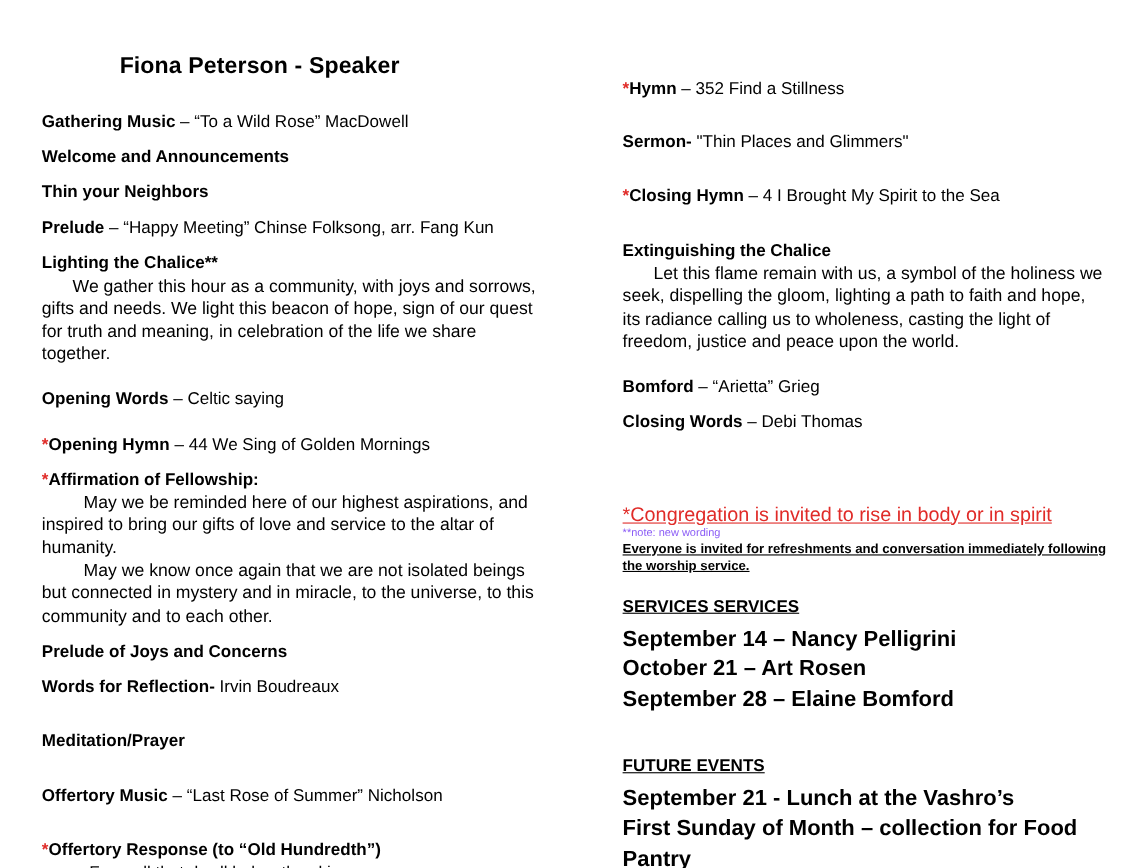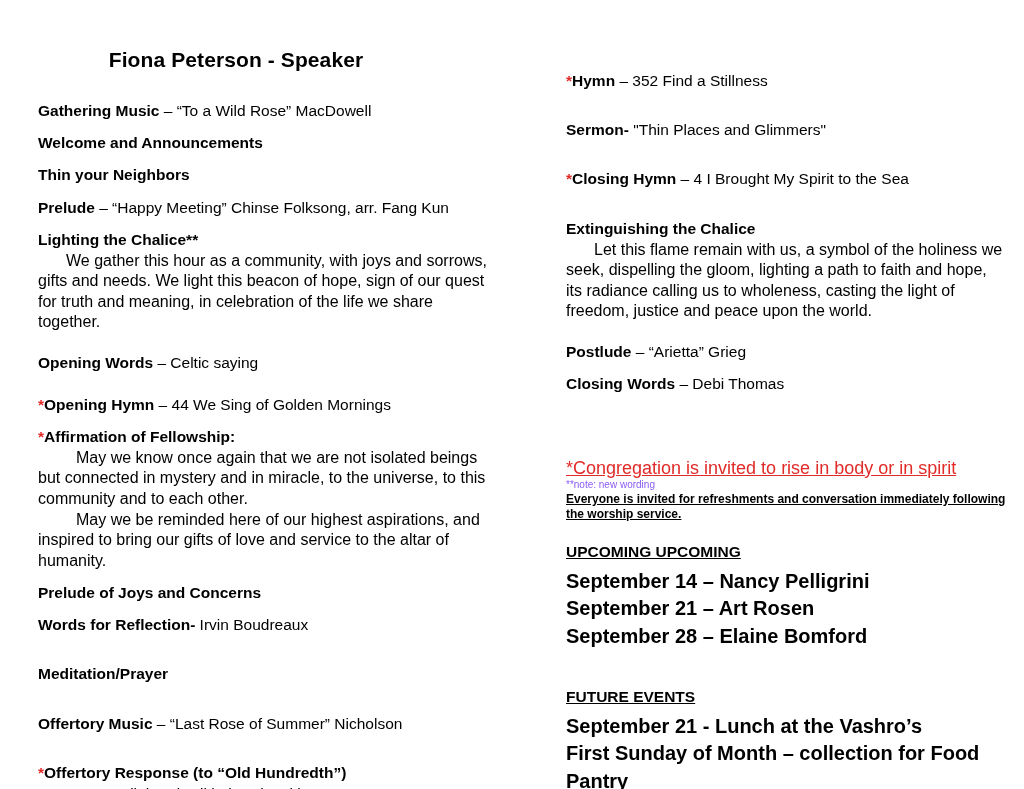--- a/index.html
+++ b/index.html
@@ -152,22 +152,22 @@
 
     <div class="gap-s"></div>
 
     <div class="item">
       <span class="star">*</span><span class="lbl">Opening Hymn</span><span class="val"> – 44  We Sing of Golden Mornings</span>
     </div>
 
     <div class="item">
       <span class="star">*</span><span class="lbl">Affirmation of Fellowship:</span>
     </div>
+    <div class="para hang">May we be reminded here of our highest aspirations, and inspired to bring our gifts of love and service to the altar of humanity.</div>
     <div class="para hang">May we know once again that we are not isolated beings but connected in mystery and in miracle, to the universe, to this community and to each other.</div>
-    <div class="para hang">May we be reminded here of our highest aspirations, and inspired to bring our gifts of love and service to the altar of humanity.</div>
 
     <div class="item">
       <span class="lbl">Prelude of Joys and Concerns</span>
     </div>
 
     <div class="item">
       <span class="lbl">Words for Reflection-</span><span class="val">  Irvin Boudreaux</span>
     </div>
 
     <div class="gap-m"></div>
@@ -217,39 +217,39 @@
     <div class="gap-m"></div>
 
     <div class="item">
       <span class="lbl">Extinguishing the Chalice</span>
     </div>
     <div class="para">Let this flame remain with us, a symbol of the holiness we seek, dispelling the gloom, lighting a path to faith and hope, its radiance calling us to wholeness, casting the light of freedom, justice and peace upon the world.</div>
 
     <div class="gap-s"></div>
 
     <div class="item">
-      <span class="lbl">Postlude</span><span class="val"> – “Arietta”  Grieg</span>
+      <span class="lbl">Bomford</span><span class="val"> – “Arietta”  Grieg</span>
     </div>
 
     <div class="item">
       <span class="lbl">Closing Words</span><span class="val"> –    Debi Thomas</span>
     </div>
 
     <div class="gap-xl"></div>
 
     <div class="note-red">*Congregation is invited to rise in body or in spirit</div>
     <div class="note-black">**note: new wording</div>
 
     <div class="notice">Everyone is invited for refreshments and conversation immediately following the worship service.</div>
 
     <div>
-      <div class="section-head">UPCOMING UPCOMING</div>
+      <div class="section-head">SERVICES SERVICES</div>
       <div class="list-block">
         <div class="list-line">September 14 – Nancy Pelligrini</div>
-        <div class="list-line">September 21 – Art Rosen</div>
+        <div class="list-line">October 21 – Art Rosen</div>
         <div class="list-line">September 28 – Elaine Bomford</div>
       </div>
     </div>
 
     <div class="gap-m"></div>
 
     <div>
       <div class="section-head">FUTURE EVENTS</div>
       <div class="list-block">
         <div class="list-line">September 21 - Lunch at the Vashro’s</div>

